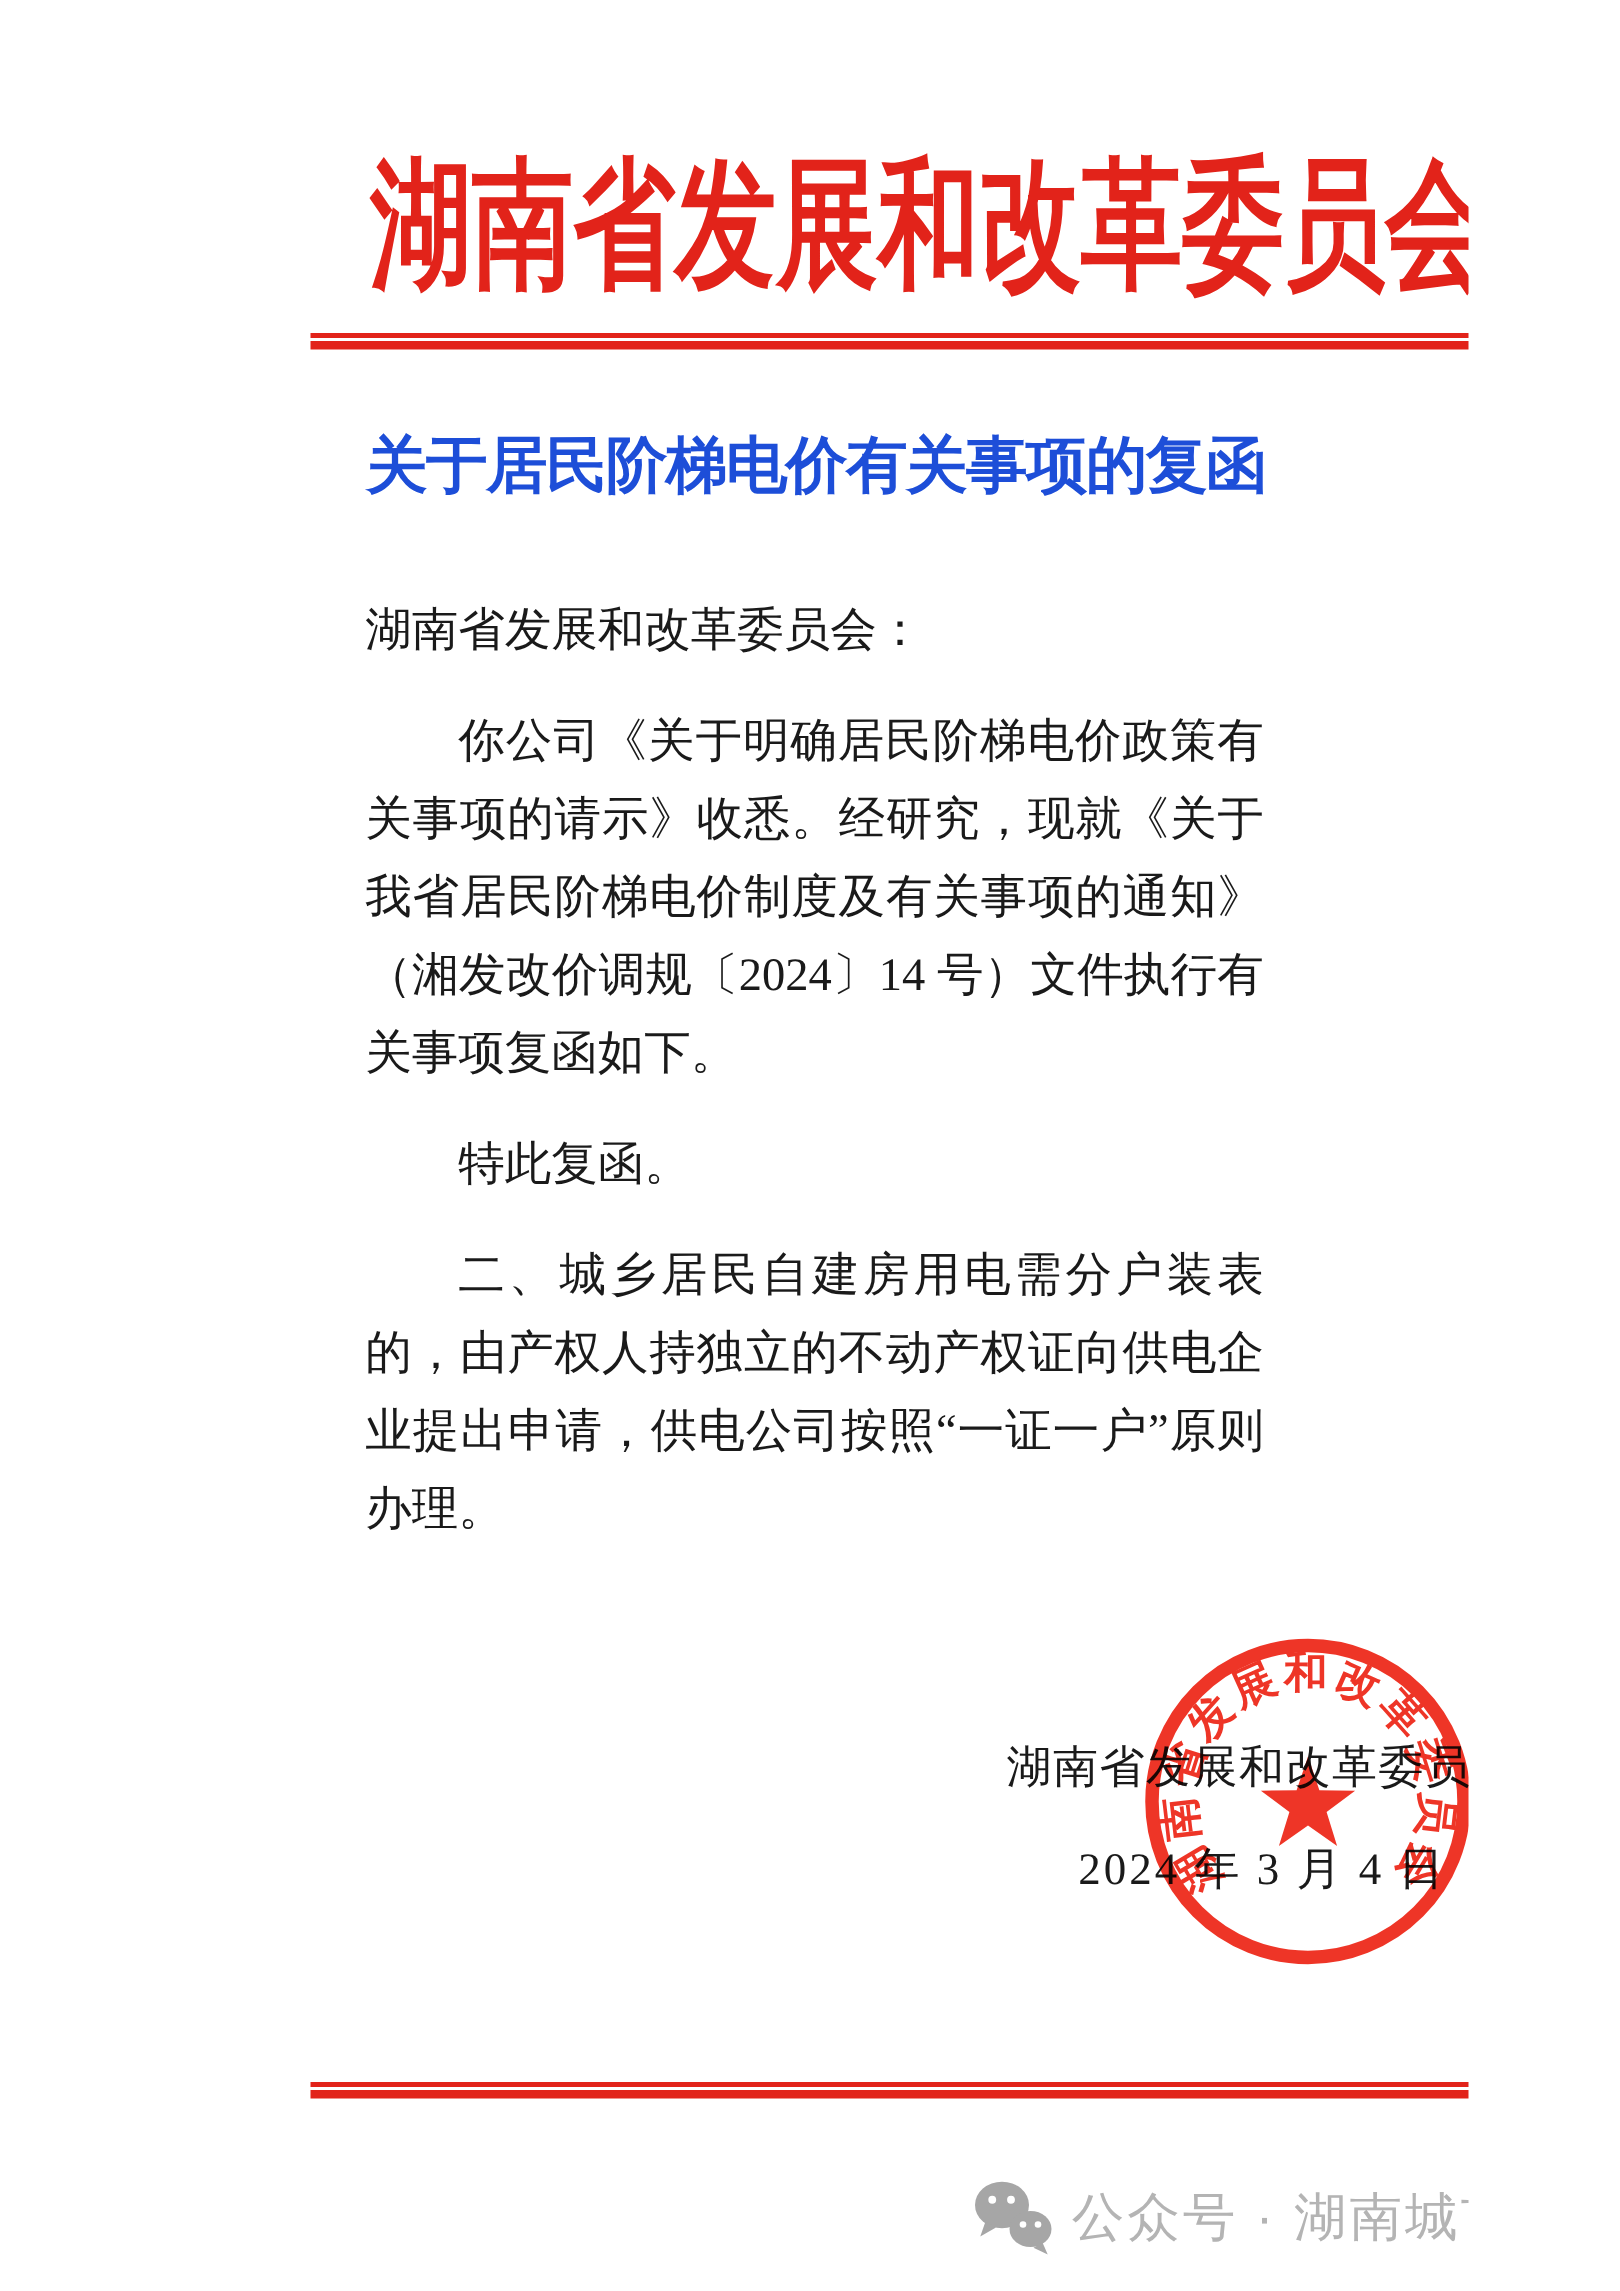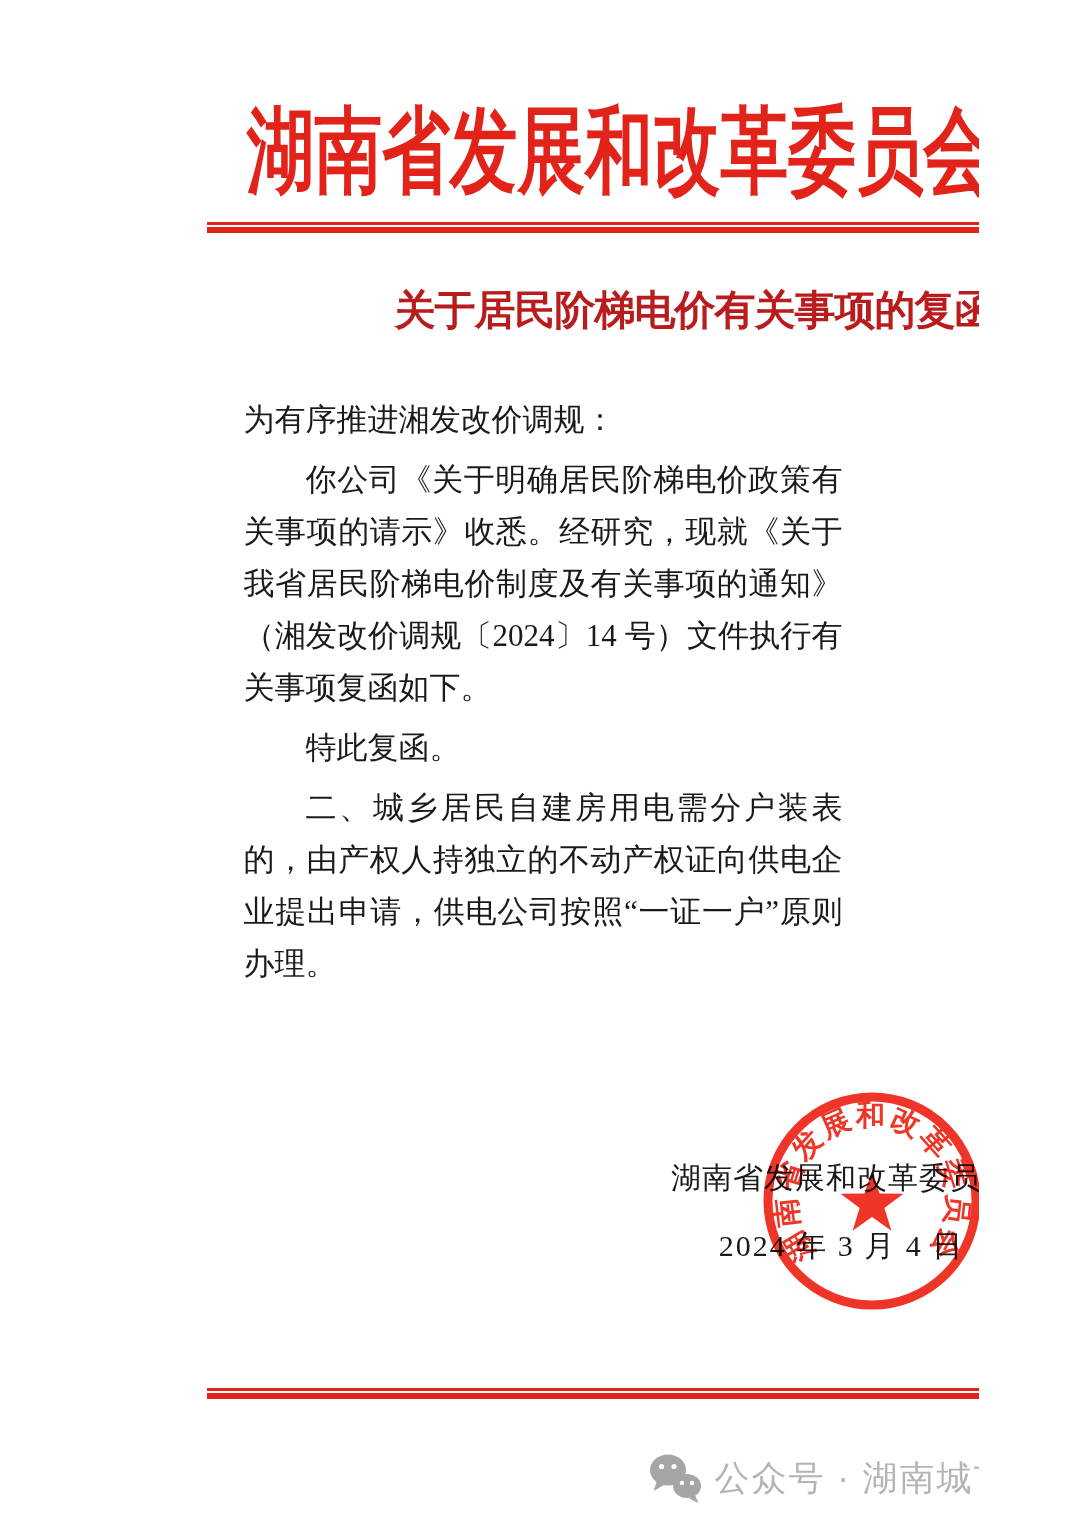--- a/index.html
+++ b/index.html
@@ -50,41 +50,41 @@
       #ffffff 3px, #ffffff 5px,
       var(--red) 5px, var(--red) 11px
     );
   }
   .rule-top { top: 222px; }
   .rule-bottom { top: 1388px; }
   
   .doc-title {
     position: absolute;
     top: 283px;
-    left: 16px;
+    left: 4px;
     width: 100%;
-    text-align: right;
+    text-align: center;
     font-size: 41px;
     font-weight: bold;
-    color: #b91c1c;
+    color: #1d4ed8;
     letter-spacing: -1px;
   }
   
   .body-text {
     position: absolute;
     top: 394px;
     left: 0;
     width: 100%;
     padding: 0 136px 0 142px;
     font-size: 31px;
     line-height: 52px;
     color: #1a1a1a;
     text-align: justify;
   }
-  .body-text p { margin-top: 8px; text-indent: 2em; }
+  .body-text p { margin-top: 22px; text-indent: 2em; }
   .body-text .salutation { text-indent: 0; margin-top: 0; }
   
   .signature-block {
     position: absolute;
     top: 1158px;
     left: 565px;
     width: 350px;
     text-align: center;
     color: #1a1a1a;
   }
@@ -136,21 +136,21 @@
 
   <div class="letterhead-wrap">
     <div class="letterhead">湖南省发展和改革委员会</div>
   </div>
 
   <div class="rule rule-top"></div>
 
   <div class="doc-title">关于居民阶梯电价有关事项的复函</div>
 
   <div class="body-text">
-    <p class="salutation">为有序推进湘发改价调规：</p>
+    <p class="salutation">湖南省发展和改革委员会：</p>
     <p>你公司《关于明确居民阶梯电价政策有关事项的请示》收悉。经研究，现就《关于我省居民阶梯电价制度及有关事项的通知》（湘发改价调规〔2024〕14 号）文件执行有关事项复函如下。</p>
     <p>特此复函。</p>
     <p>二、城乡居民自建房用电需分户装表的，由产权人持独立的不动产权证向供电企业提出申请，供电公司按照“一证一户”原则办理。</p>
   </div>
 
   <div class="signature-block">
     <div class="signature-org">湖南省发展和改革委员会</div>
     <div class="signature-date">2024 年 3 月 4 日</div>
   </div>
 

